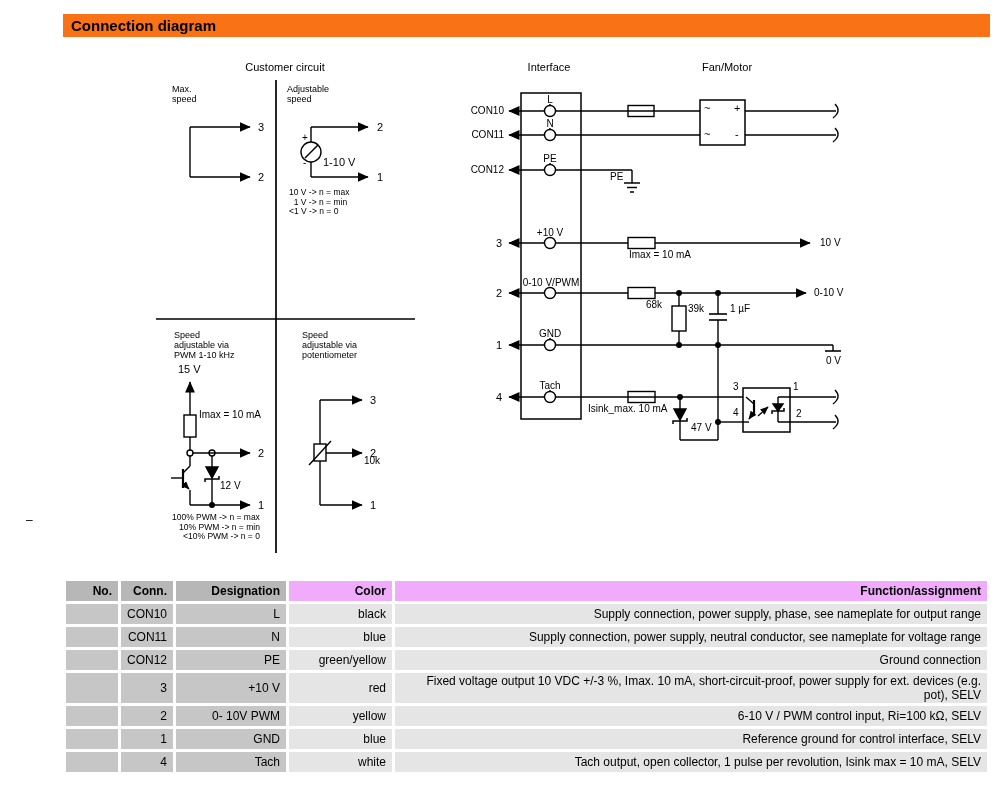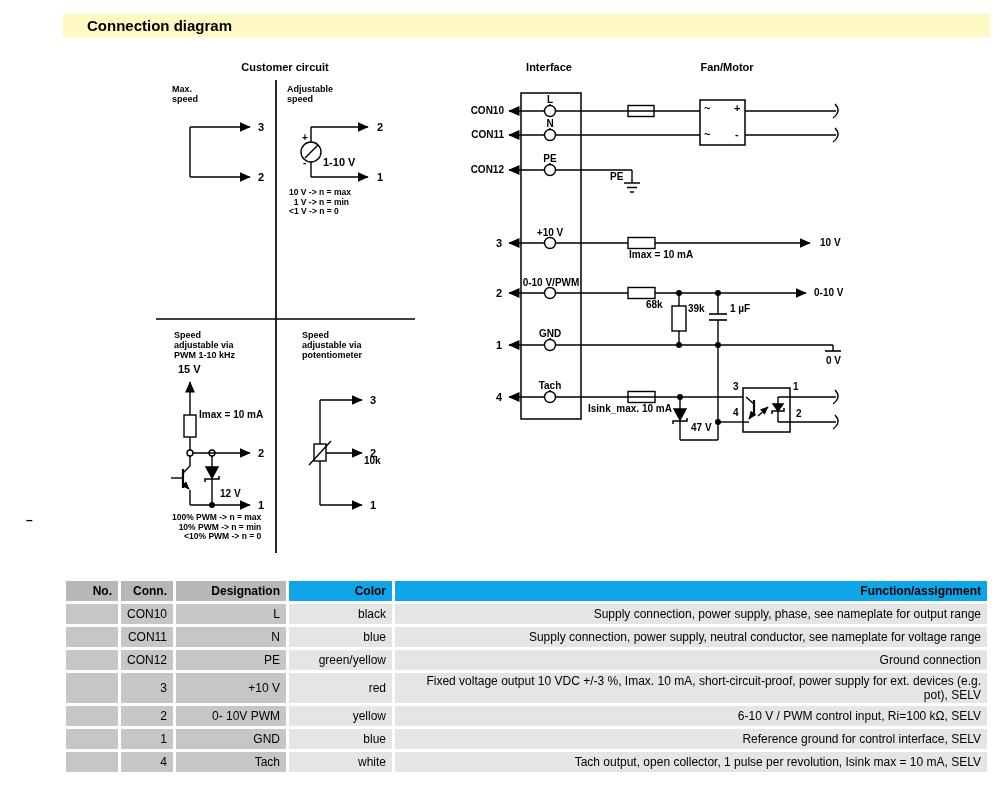--- a/index.html
+++ b/index.html
@@ -1,31 +1,31 @@
 <!DOCTYPE html>
 <html><head>
 <meta charset="utf-8">
 <style>
   html,body{margin:0;padding:0;background:#fff;}
   body{width:1000px;height:800px;position:relative;font-family:"Liberation Sans",sans-serif;color:#000;}
   #stage{position:absolute;inset:0;width:1000px;height:800px;}
-  .titlebar{position:absolute;left:63px;top:14px;width:927px;height:23px;background:#fef9c3;
-    font-size:15px;font-weight:bold;line-height:23px;padding-left:24px;box-sizing:border-box;}
+  .titlebar{position:absolute;left:63px;top:14px;width:927px;height:23px;background:#f97316;
+    font-size:15px;font-weight:bold;line-height:23px;padding-left:8px;box-sizing:border-box;}
   svg.schem{position:absolute;left:0;top:0;}
-  .lbl{position:absolute;font-weight:bold;font-size:10px;line-height:1.12;white-space:pre;}
+  .lbl{position:absolute;font-weight:normal;font-size:10px;line-height:1.12;white-space:pre;}
   .c{transform:translateX(-50%);} 
   .s9{font-size:9px;}
   .s85{font-size:8.5px;}
   .s11{font-size:11px;}
   .ra{text-align:right;}
   table.conn{position:absolute;left:63px;top:578px;border-collapse:separate;border-spacing:3px;
     font-size:12px;table-layout:fixed;width:927px;}
   table.conn td,table.conn th{padding:1px 6px;vertical-align:middle;text-align:right;height:18px;}
   th.hd{background:#b7b7b7;font-weight:bold;}
-  th.hl{background:#0ea5e9;font-weight:bold;}
+  th.hl{background:#f0abfc;font-weight:bold;}
   td.cd{background:#c6c6c6;}
   td.cl{background:#e5e5e5;}
 </style>
 </head>
 <body>
 
 <div id="stage">
 
   <div class="titlebar">Connection diagram</div>
 
@@ -206,21 +206,21 @@
   1 V -&gt; n = min
 &lt;1 V -&gt; n = 0</div>
 
   <div class="lbl s9" style="left:174px;top:330px;">Speed
 adjustable via
 PWM 1-10 kHz</div>
   <div class="lbl s11" style="left:178px;top:363px;">15 V</div>
   <div class="lbl" style="left:199px;top:409px;">Imax = 10 mA</div>
   <div class="lbl s11" style="left:258px;top:447px;">2</div>
   <div class="lbl s11" style="left:258px;top:499px;">1</div>
-  <div class="lbl" style="left:220px;top:480px;margin-top:8px;">12 V</div>
+  <div class="lbl" style="left:220px;top:480px;">12 V</div>
   <div class="lbl s85" style="left:172px;top:513px;text-align:right;">100% PWM -&gt; n = max
   10% PWM -&gt; n = min
 &lt;10% PWM -&gt; n = 0</div>
 
   <div class="lbl s9" style="left:302px;top:330px;">Speed
 adjustable via
 potentiometer</div>
   <div class="lbl s11" style="left:370px;top:394px;">3</div>
   <div class="lbl s11" style="left:370px;top:447px;">2</div>
   <div class="lbl s11" style="left:370px;top:499px;">1</div>

